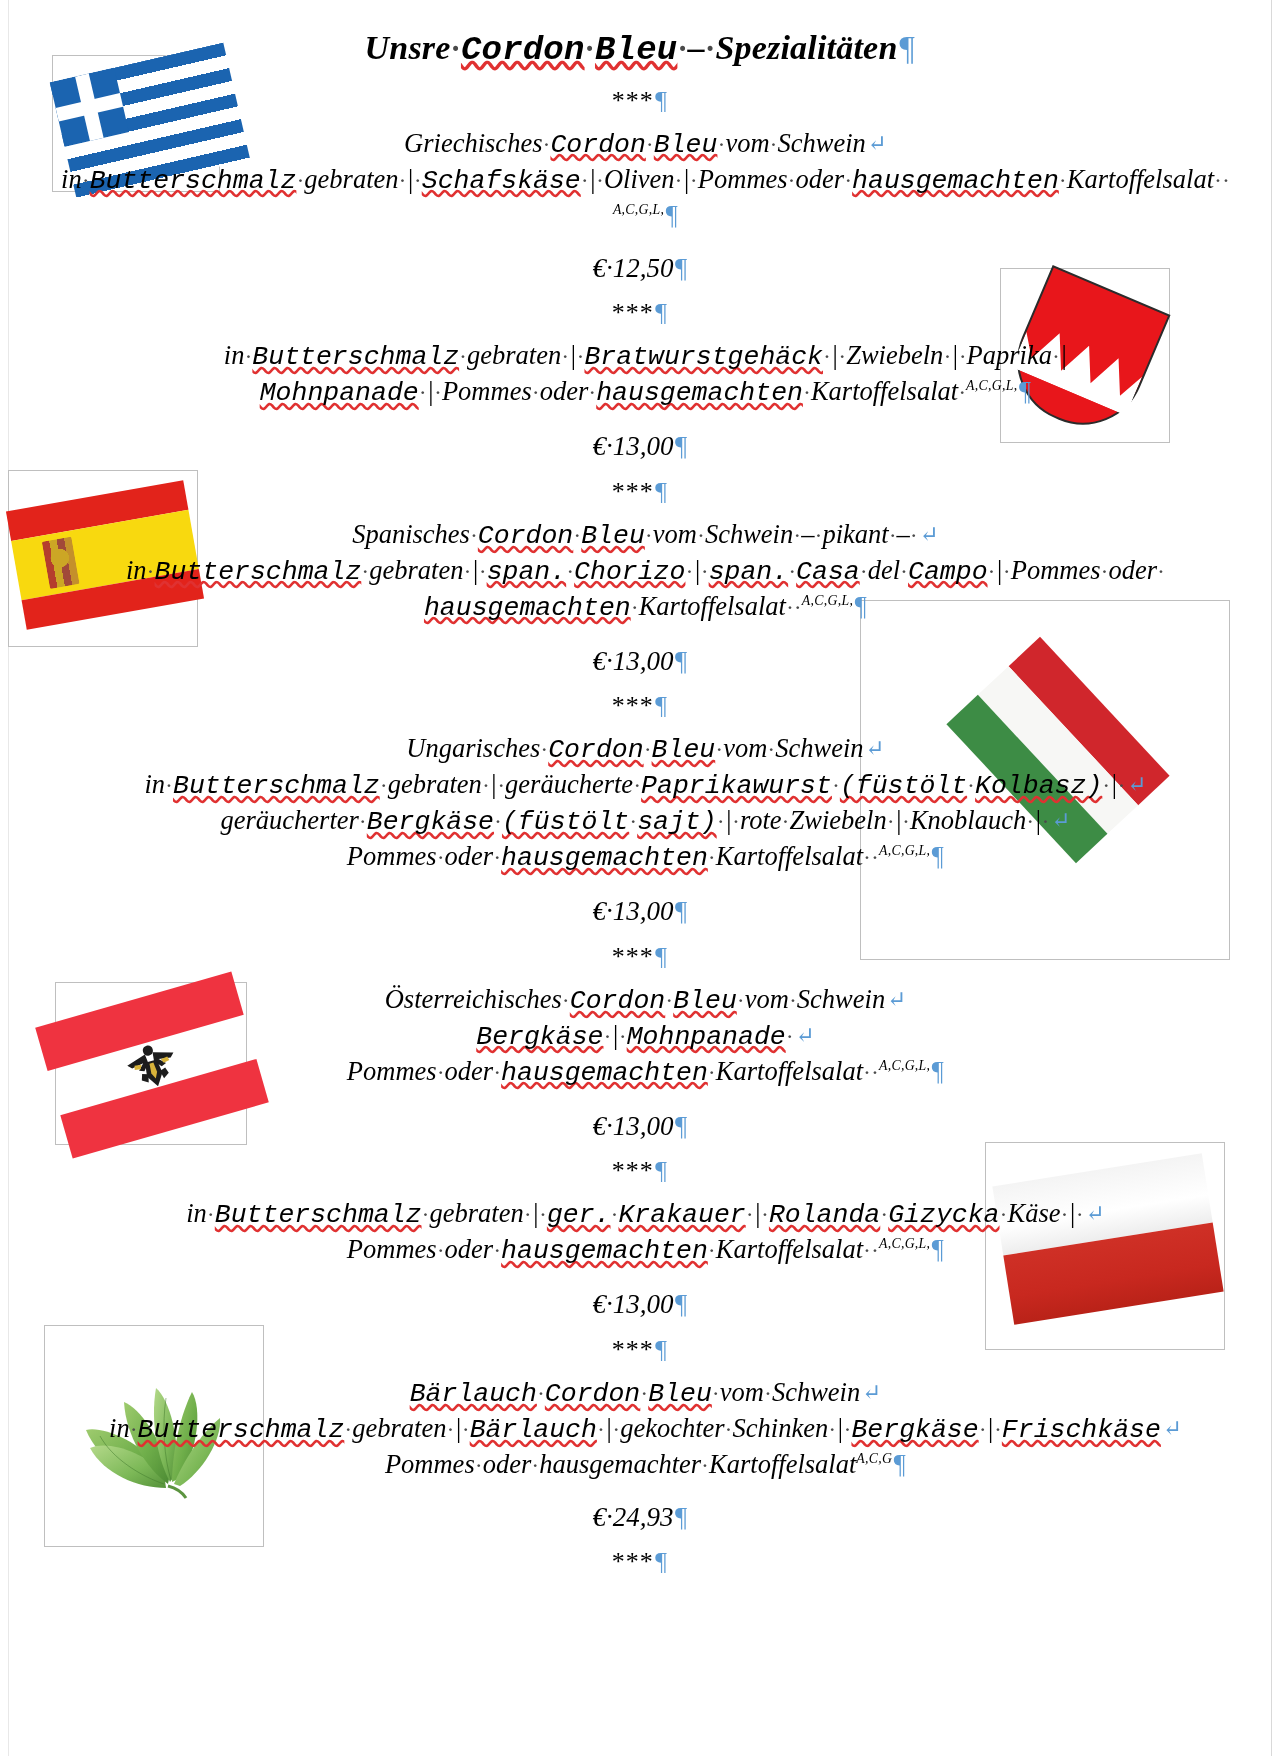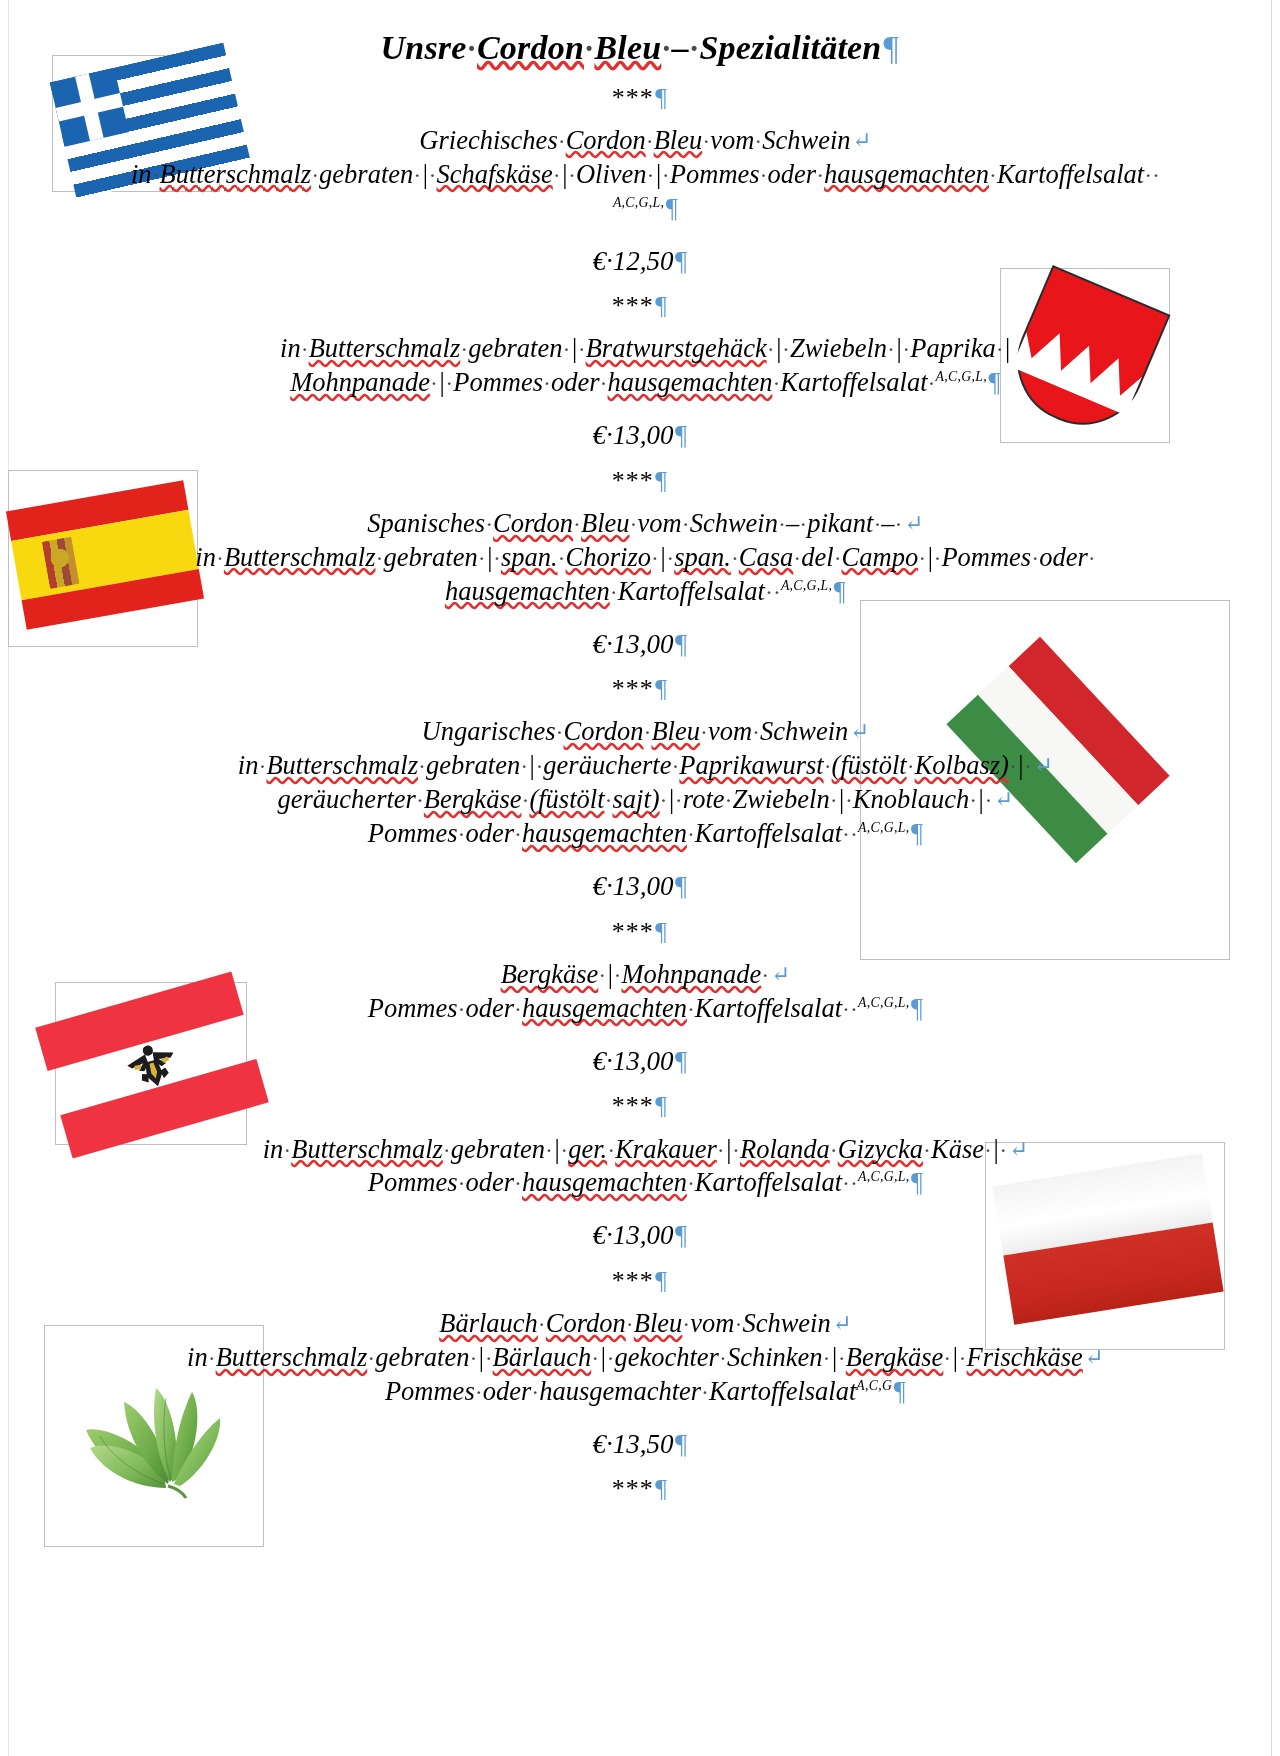--- a/index.html
+++ b/index.html
@@ -111,20 +111,21 @@
     vertical-align: super;
     font-style: italic;
     letter-spacing: .3px;
   }
 
   
   .sp {
     text-decoration: underline wavy #e03131;
     text-decoration-skip-ink: none;
     text-underline-offset: 2px;
+    font-family: Liberation Mono, monospace;
   }
 
   
   .imgbox {
     position: absolute;
     border: 1px solid #bfbfbf;
     background: transparent;
     box-sizing: border-box;
     z-index: 2;
     overflow: visible;
@@ -451,20 +452,23 @@
     </div>
     <div class="price">
       <span>€·13,00</span><span class="pilcrow">¶</span>
     </div>
     <div class="stars">
       <span>***</span><span class="pilcrow">¶</span>
     </div>
 
     <div class="dish">
       <div class="line">
+        <span>Österreichisches<span class="dot">·</span><span class="sp">Cordon</span><span class="dot">·</span><span class="sp">Bleu</span><span class="dot">·</span>vom<span class="dot">·</span>Schwein</span><span class="brk">↵</span>
+      </div>
+      <div class="line">
         <span><span class="sp">Bergkäse</span><span class="dot">·</span>|<span class="dot">·</span><span class="sp">Mohnpanade</span><span class="dot">·</span></span><span class="brk">↵</span>
       </div>
       <div class="line">
         <span>Pommes<span class="dot">·</span>oder<span class="dot">·</span><span class="sp">hausgemachten</span><span class="dot">·</span>Kartoffelsalat<span class="dot">·</span></span><span class="dot">·</span><span class="allerg">A,C,G,L,</span><span class="pilcrow">¶</span>
       </div>
     </div>
     <div class="price">
       <span>€·13,00</span><span class="pilcrow">¶</span>
     </div>
     <div class="stars">
@@ -491,20 +495,20 @@
         <span><span class="sp">Bärlauch</span><span class="dot">·</span><span class="sp">Cordon</span><span class="dot">·</span><span class="sp">Bleu</span><span class="dot">·</span>vom<span class="dot">·</span>Schwein</span><span class="brk">↵</span>
       </div>
       <div class="line">
         <span>in<span class="dot">·</span><span class="sp">Butterschmalz</span><span class="dot">·</span>gebraten<span class="dot">·</span>|<span class="dot">·</span><span class="sp">Bärlauch</span><span class="dot">·</span>|<span class="dot">·</span>gekochter<span class="dot">·</span>Schinken<span class="dot">·</span>|<span class="dot">·</span><span class="sp">Bergkäse</span><span class="dot">·</span>|<span class="dot">·</span><span class="sp">Frischkäse</span></span><span class="brk">↵</span>
       </div>
       <div class="line">
         <span>Pommes<span class="dot">·</span>oder<span class="dot">·</span>hausgemachter<span class="dot">·</span>Kartoffelsalat</span><span class="allerg">A,C,G</span><span class="pilcrow">¶</span>
       </div>
     </div>
     <div class="price">
-      <span>€·13,50</span><span class="pilcrow">¶</span>
+      <span>€·24,93</span><span class="pilcrow">¶</span>
     </div>
     <div class="stars">
       <span>***</span><span class="pilcrow">¶</span>
     </div>
 
   </div>
 </div>
 
 </body></html>

